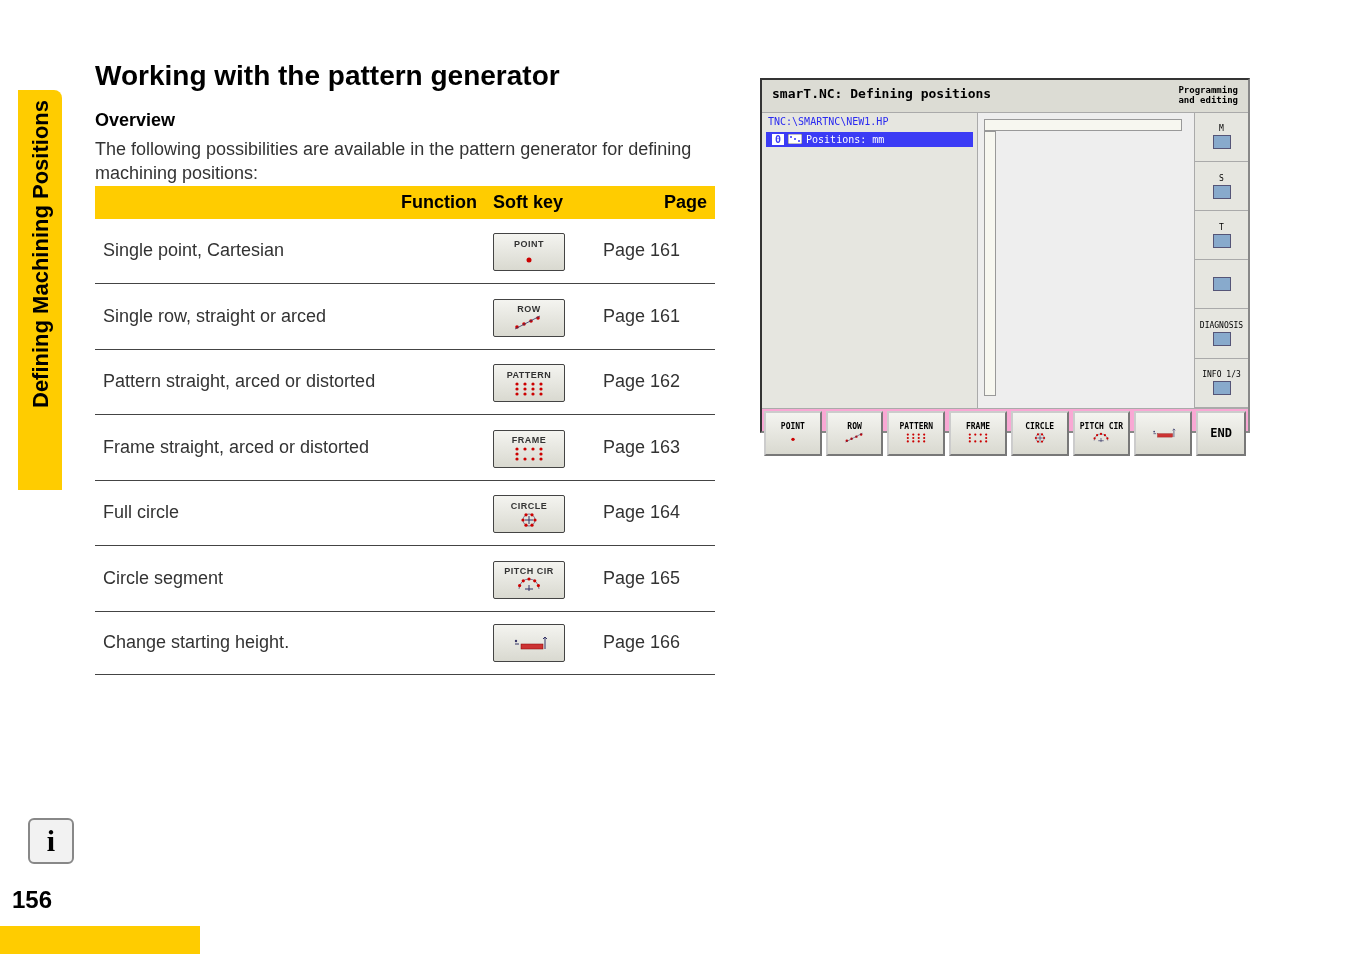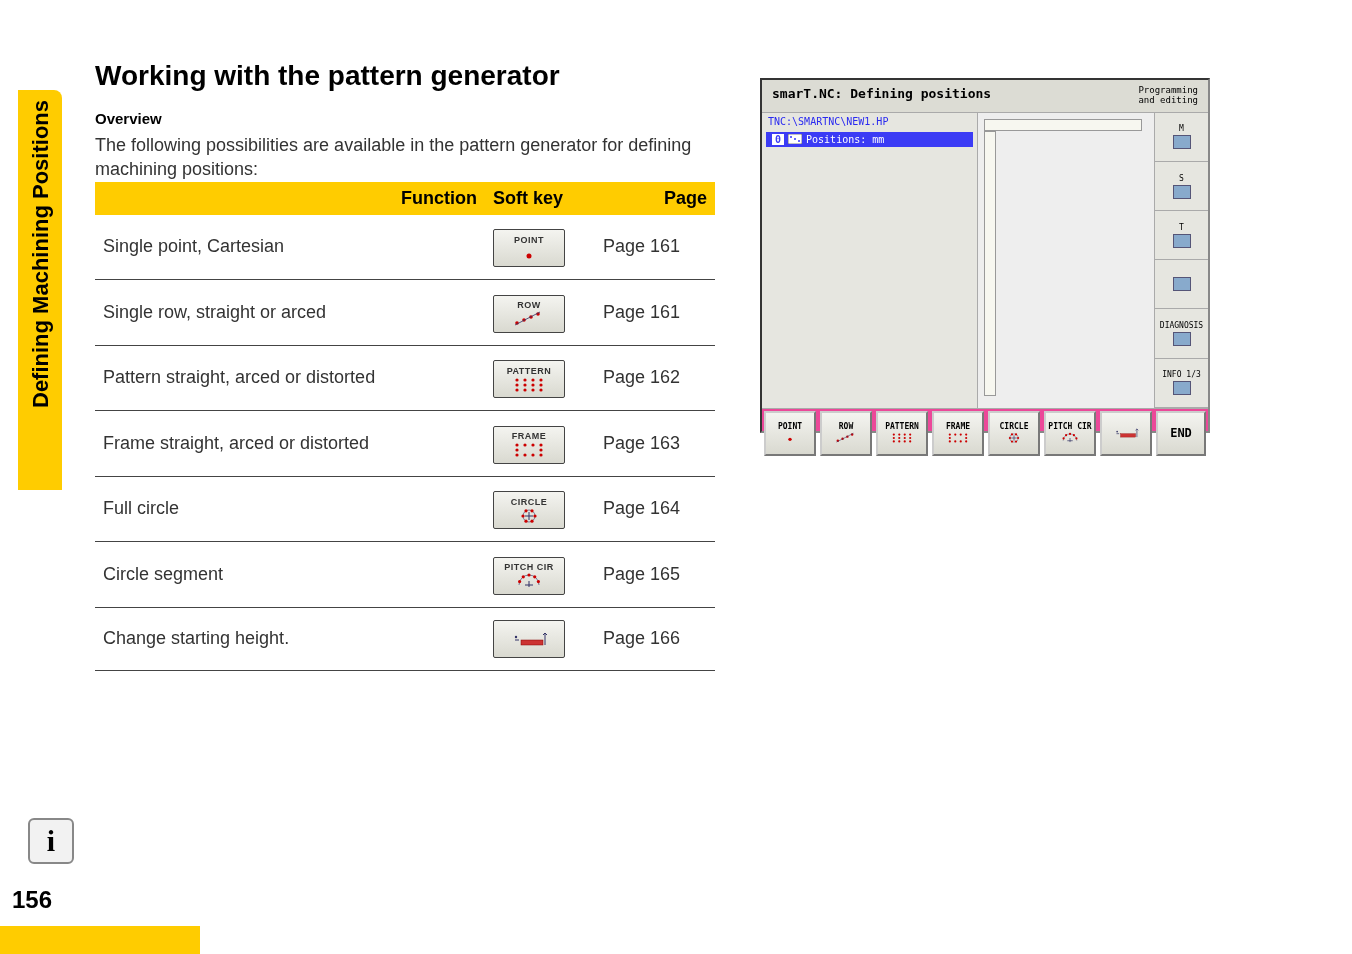--- a/index.html
+++ b/index.html
@@ -1,34 +1,34 @@
 <!DOCTYPE html>
 <html><head>
   <meta charset="utf-8">
   <style>
     * { box-sizing: border-box; margin: 0; padding: 0; }
     body { width: 1352px; height: 954px; background: #fff; font-family: Arial, Helvetica, sans-serif; position: relative; }
     .sidebar-tab { position: absolute; left: 28px; top: 100px; writing-mode: vertical-rl; transform: rotate(180deg); font-weight: bold; font-size: 22px; }
     .content { position: absolute; left: 95px; top: 60px; width: 640px; }
     h1 { font-size: 28px; font-weight: bold; margin-bottom: 18px; }
-    h2 { font-size: 15px; font-weight: bold; margin-bottom: 6px; }
+    h2 { font-size: 18px; font-weight: bold; margin-bottom: 6px; }
     .intro { font-size: 18px; line-height: 1.35; color: #333; }
     table { width: 620px; border-collapse: collapse; }
     thead tr { background: #ffcc00; }
     th { text-align: left; font-size: 18px; font-weight: bold; padding: 6px 8px; color: #000; }
     th:nth-child(1){ width: 390px; text-align: right; }
     th:nth-child(2){ width: 110px; }
     th:nth-child(3){ width: 120px; text-align: right; }
     tbody td { font-size: 18px; padding: 12px 8px; border-bottom: 1px solid #444; vertical-align: middle; color: #333; }
     .sk { display: inline-flex; flex-direction: column; align-items: center; justify-content: center; width: 72px; height: 38px; border: 1px solid #444; background: linear-gradient(#f4f4f0,#d9d9d0); border-radius: 2px; font-size: 9px; font-weight: bold; letter-spacing: .5px; }
     .sk .lab { margin-bottom: 1px; }
     .sk svg { width: 44px; height: 16px; }
-    .screenshot { position: absolute; left: 760px; top: 78px; width: 450px; height: 355px; border: 2px inset #888; background: #ec4899; font-family: "Lucida Console", monospace; }
+    .screenshot { position: absolute; left: 760px; top: 78px; width: 490px; height: 355px; border: 2px inset #888; background: #f9a8d4; font-family: "Lucida Console", monospace; }
     .scr-title { background: #dcdcd4; padding: 6px 10px; font-size: 13px; font-weight: bold; display: flex; justify-content: space-between; border-bottom: 1px solid #aaa; }
-    .scr-title .mode { font-size: 9px; font-weight: normal; line-height: 1.1; }
+    .scr-title .mode { font-size: 9px; font-weight: bold; line-height: 1.1; }
     .scr-body { display: flex; height: 295px; }
     .scr-left { width: 215px; background: #e6e6e0; }
     .scr-path { font-size: 10px; color: #2a2af0; padding: 3px 6px; }
     .scr-item { background: #3b3bf5; color: #fff; font-size: 10px; padding: 2px 6px; margin: 2px 4px; display: flex; align-items: center; gap: 4px; }
     .scr-item .num { background: #fff; color: #3b3bf5; padding: 0 3px; font-weight: bold; }
     .scr-mid { flex: 1; background: #eee; border-left: 1px solid #aaa; position: relative; }
     .scr-ruler { position: absolute; border: 1px solid #999; background: #f7f7f0; }
     .scr-right { width: 54px; background: #e6e6e0; border-left: 1px solid #aaa; display: flex; flex-direction: column; }
     .scr-right .pb { flex: 1; border-bottom: 1px solid #aaa; display: flex; flex-direction: column; align-items: center; justify-content: center; font-size: 8px; gap: 2px; }
     .scr-right .pb .box { width: 18px; height: 14px; background: #8ac; border: 1px solid #557; }

